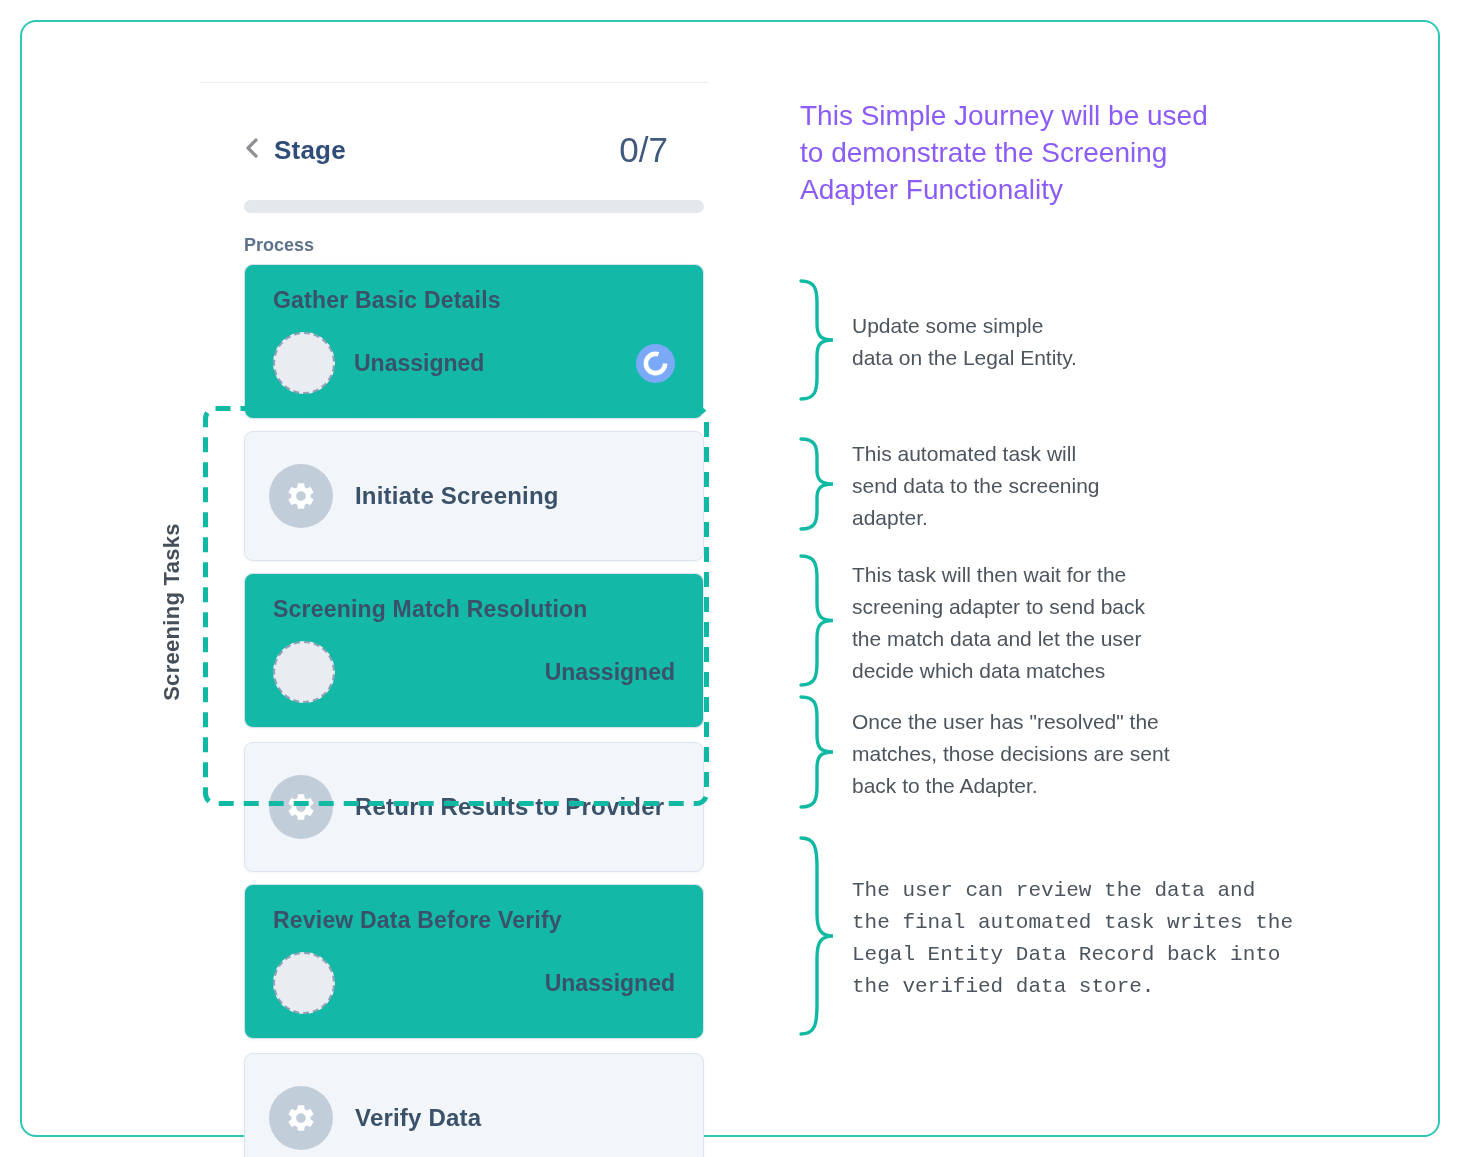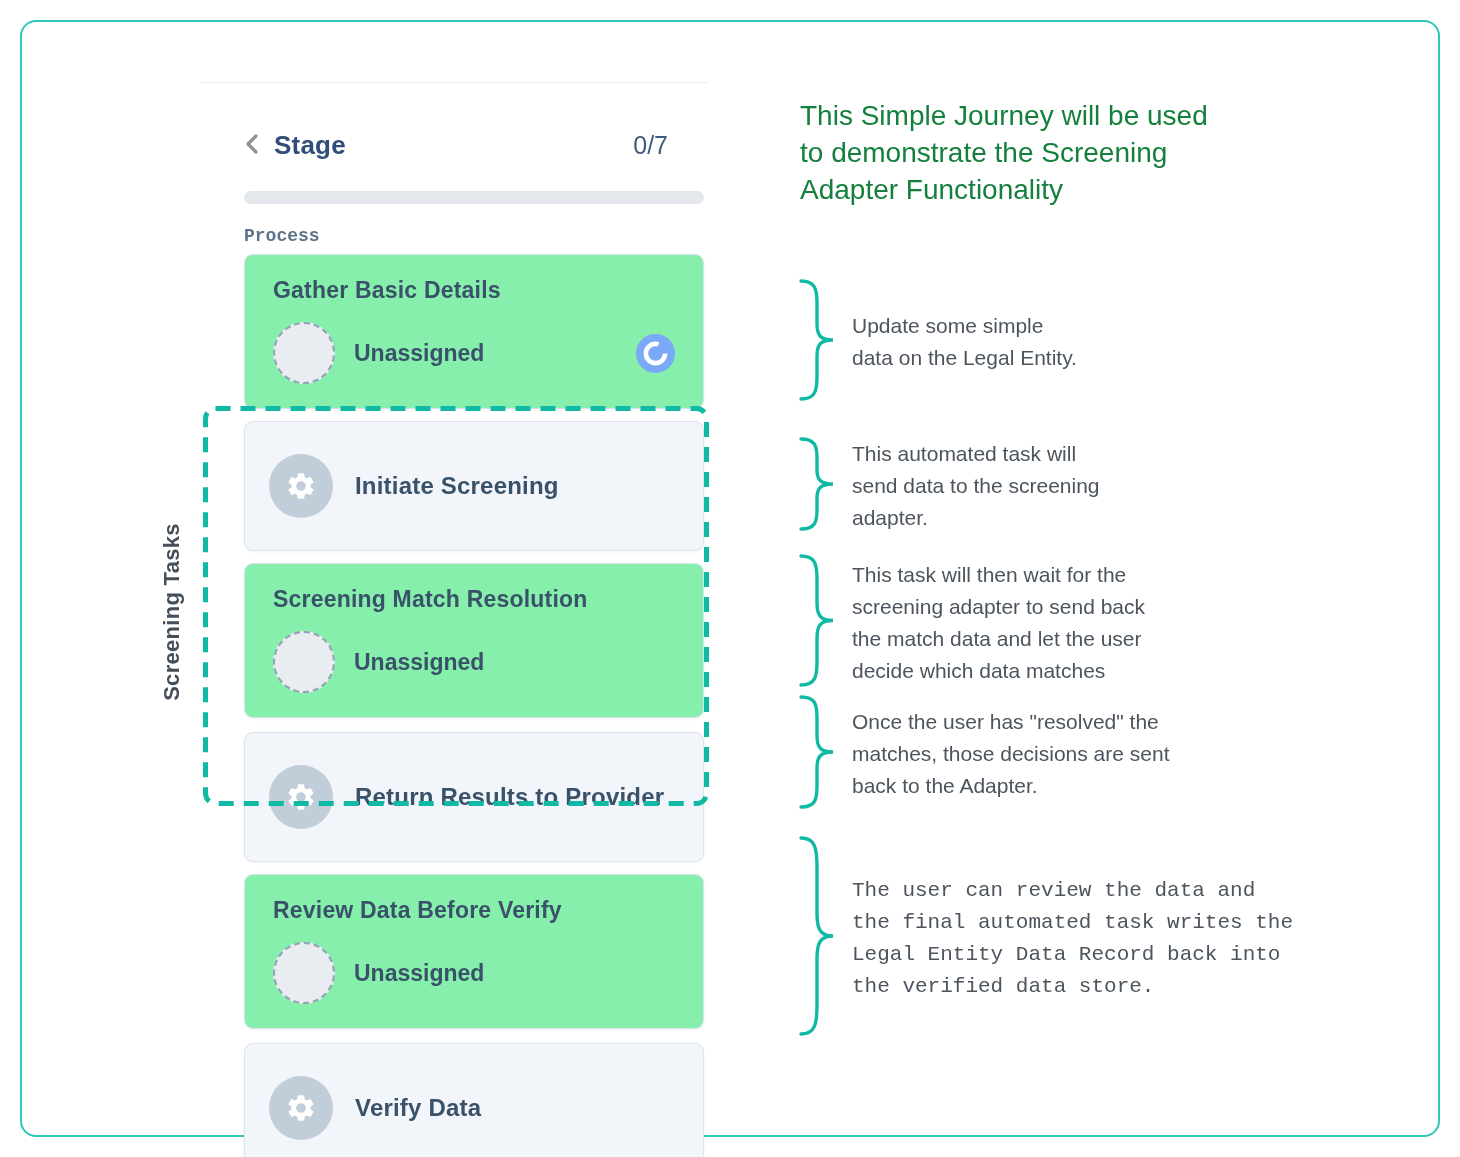--- a/index.html
+++ b/index.html
@@ -12,35 +12,35 @@
   }
 
   
   .panel-topline { position:absolute; left:200px; top:82px; width:508px; height:1px; background:#ededed; }
 
   .stage-panel { position:absolute; left:222px; top:82px; width:424px;margin-left:22px; }
 
   .stage-header { margin-top:48px; display:flex; align-items:center; }
   .back-btn { display:flex; align-items:center; cursor:pointer; margin-right:14px; }
   .stage-title { font-size:26px; font-weight:700; color:#2f4d78; letter-spacing:.2px; }
-  .stage-counter { margin-left:auto; font-size:25px; color:#42597e; }
+  .stage-counter { margin-left:auto; font-size:35px; color:#42597e; }
 
   .progress-track { margin-top:30px; width:460px; height:13px; border-radius:7px; background:#e4e8ed; overflow:hidden; }
   .progress-fill { height:100%; background:#2fc7b9; border-radius:7px; }
 
-  .process-label { margin-top:22px; font-size:18px; font-weight:700; color:#5d7389;font-family:Liberation Mono, monospace; }
+  .process-label { margin-top:22px; font-size:18px; font-weight:700; color:#5d7389; }
 
   .card {
-    width:460px; border-radius:9px; border:1px solid #dae2ed; background:#86efac;
+    width:460px; border-radius:9px; border:1px solid #dae2ed; background:#14b8a6;
     box-shadow:0 1px 3px rgba(40,60,90,.06); position:relative;
   }
   .card + .card { margin-top:12px; }
   .card.user { padding:22px 28px 24px 28px; }
   .card.user .card-title { font-size:23px; font-weight:700; color:#3a5269; letter-spacing:.2px; }
-  .assign-row { margin-top:18px; display:flex; align-items:center; }
+  .assign-row { margin-top:18px; display:flex; align-items:center;justify-content:space-between; }
   .avatar-ph {
     width:62px; height:62px; border-radius:50%;
     border:2.5px dashed #93a2b8; background:#e9edf1; flex:0 0 auto;
   }
   .assignee { margin-left:19px; font-size:23px; font-weight:700; color:#3a5269; }
   .sync-badge { margin-left:auto; width:39px; height:39px; }
 
   .card.auto { background:#f2f5f9; border-color:#dde3ee; padding:32px 24px; display:flex; align-items:center; }
   .auto-icon-circle {
     width:64px; height:64px; border-radius:50%; background:#c2cdda;
@@ -54,21 +54,21 @@
 
   .vertical-label {
     position:absolute; left:172px; top:612px;
     transform:translate(-50%,-50%) rotate(-90deg);
     white-space:nowrap; font-size:22px; font-weight:700; color:#454f59; letter-spacing:.3px;
   }
 
   
   .journey-title {
     position:absolute; left:800px; top:97px; width:480px;
-    font-size:28px; line-height:37px; color:#15803d; white-space:pre-line; font-weight:400;
+    font-size:28px; line-height:37px; color:#8b5cf6; white-space:pre-line; font-weight:400;
   }
 
   .note { position:absolute; display:flex; align-items:center; }
   .note .brace { flex:0 0 auto; }
   .note .note-text {
     margin-left:13px; font-size:21px; line-height:32px; color:#4c555e; white-space:pre-line;
   }
 
   .n1 { left:795px; top:278px; }
   .n2 { left:795px; top:436px; }

